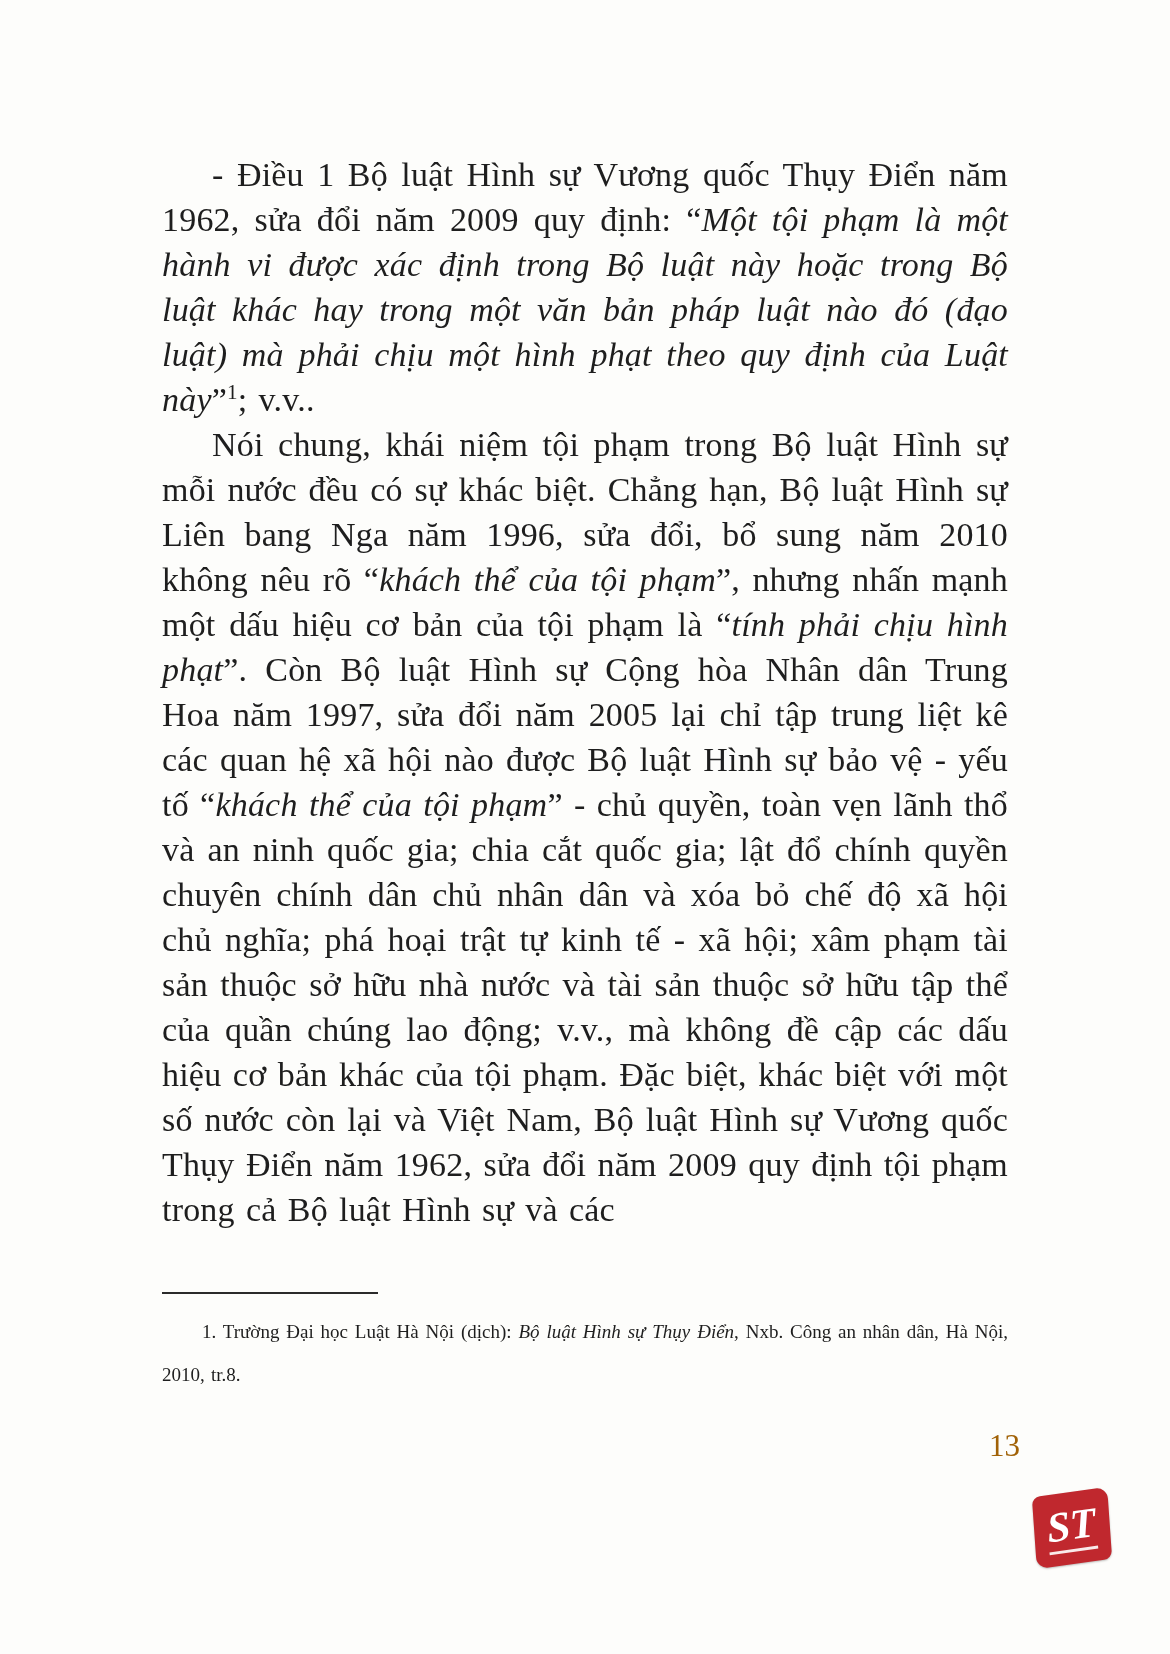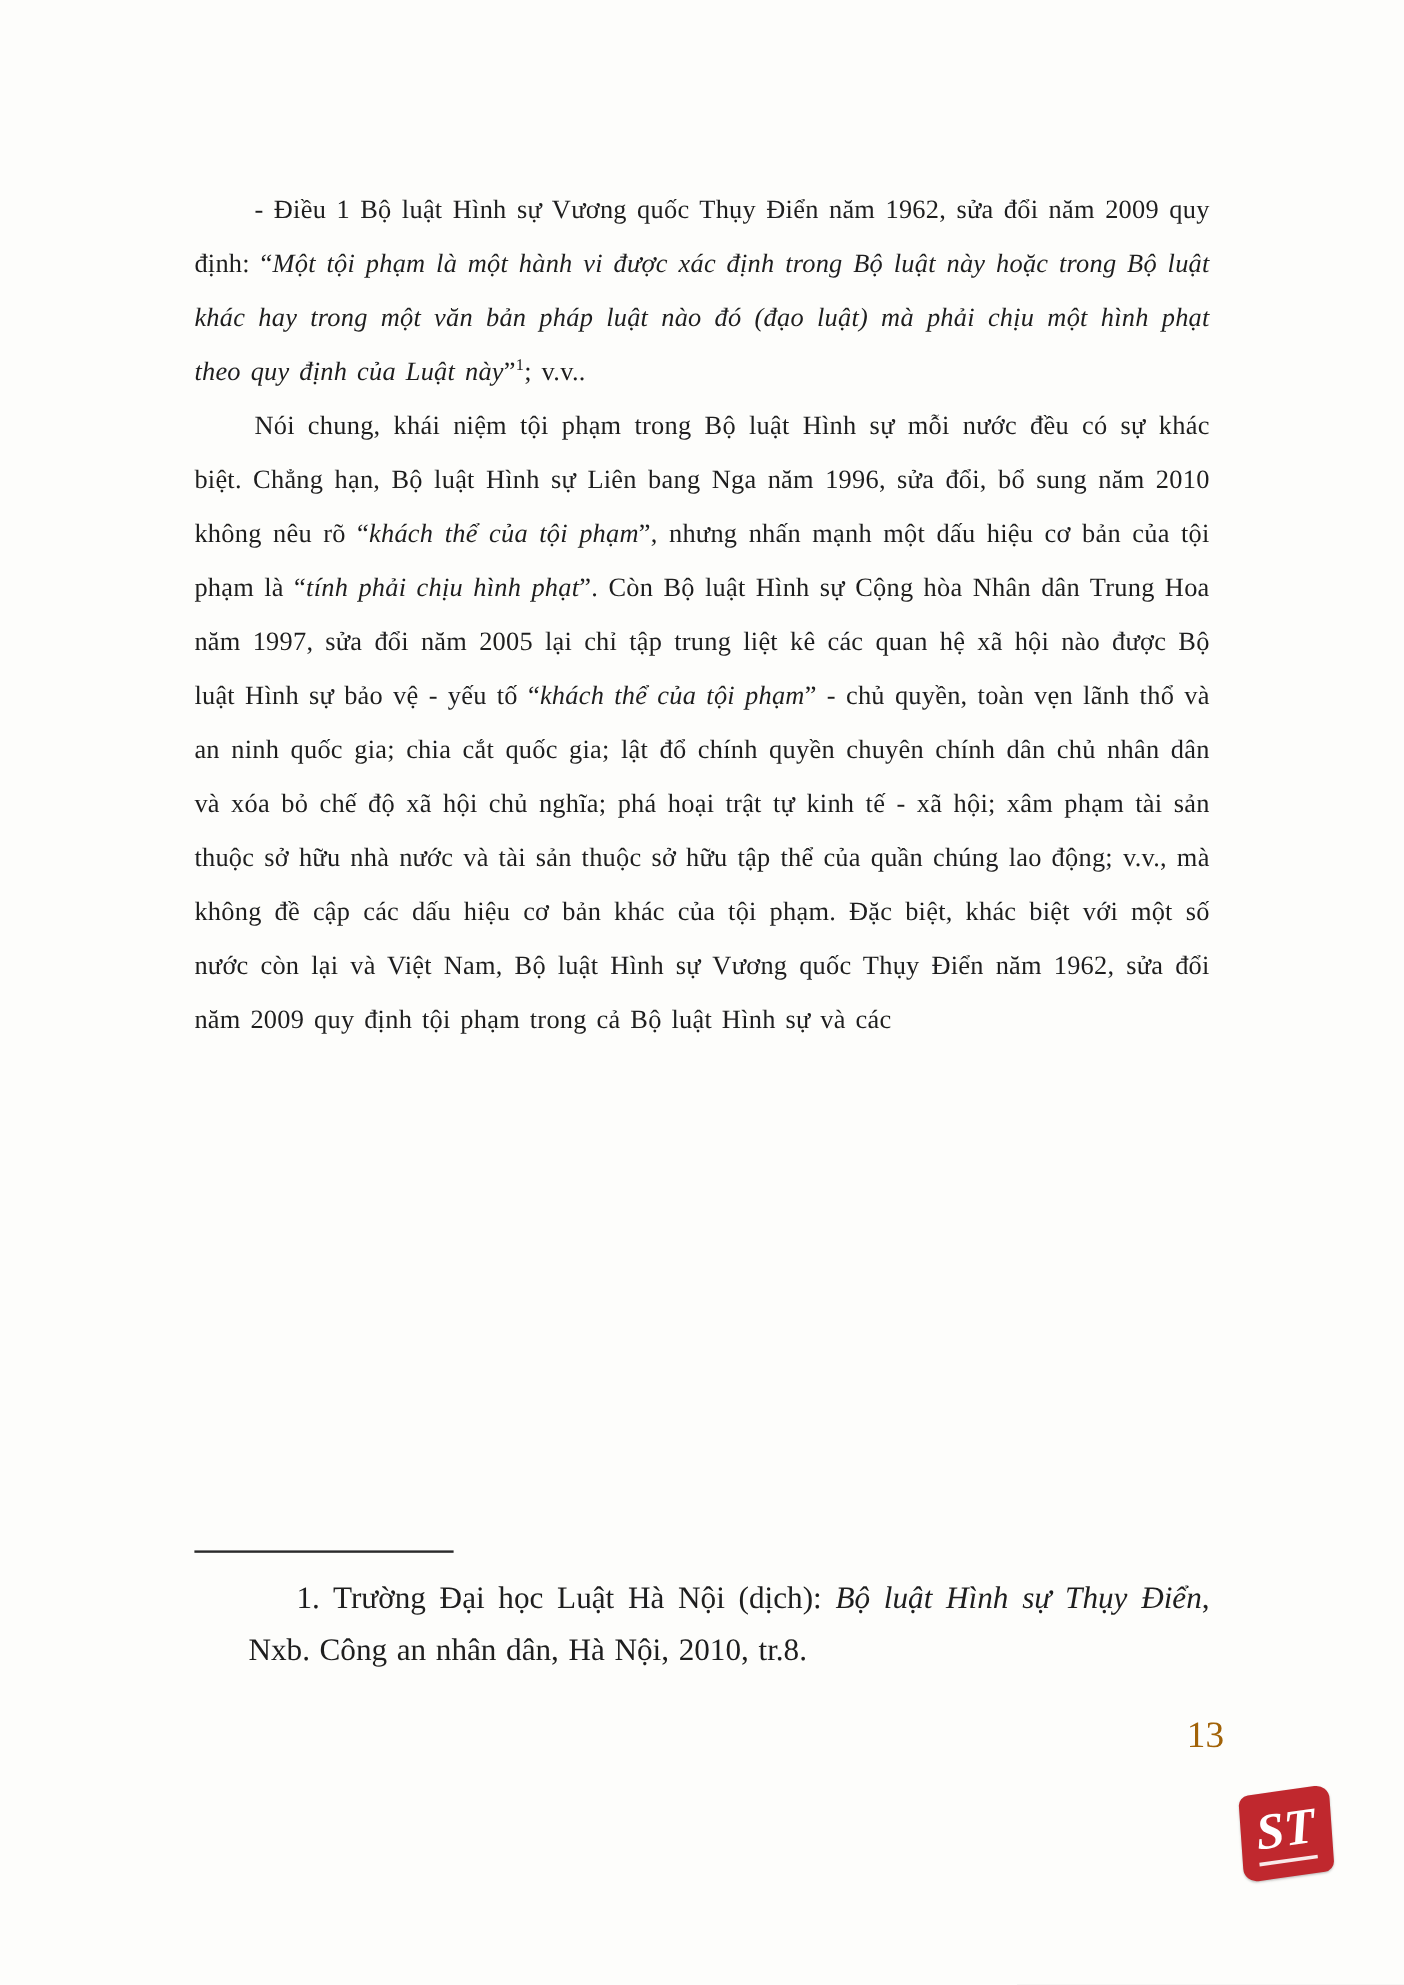--- a/index.html
+++ b/index.html
@@ -16,21 +16,21 @@
     color: #1e1e1e;
     overflow: hidden;
   }
   .text-block {
     position: absolute;
     left: 162px;
     top: 152px;
     width: 846px;
   }
   .para {
-    font-size: 22px;
+    font-size: 34px;
     line-height: 45px;
     text-align: justify;
     text-indent: 50px;
     word-spacing: 2.5px;
     letter-spacing: 0.2px;
   }
   .italic { font-style: italic; }
   sup.fn-ref {
     font-size: 0.62em;
     vertical-align: super;
@@ -42,26 +42,25 @@
     top: 1292px;
     width: 846px;
   }
   .footnote-rule {
     width: 216px;
     height: 0;
     border-top: 2px solid #2a2a2a;
     margin-bottom: 16px;
   }
   .footnote {
-    font-size: 26px;
+    font-size: 19px;
     line-height: 43px;
     text-align: justify;
     text-indent: 40px;
     word-spacing: 1.5px;
-    margin-left: 45px;
   }
   .page-number {
     position: absolute;
     right: 150px;
     top: 1428px;
     font-size: 31px;
     color: #a16207;
   }
   .publisher-logo {
     position: absolute;

